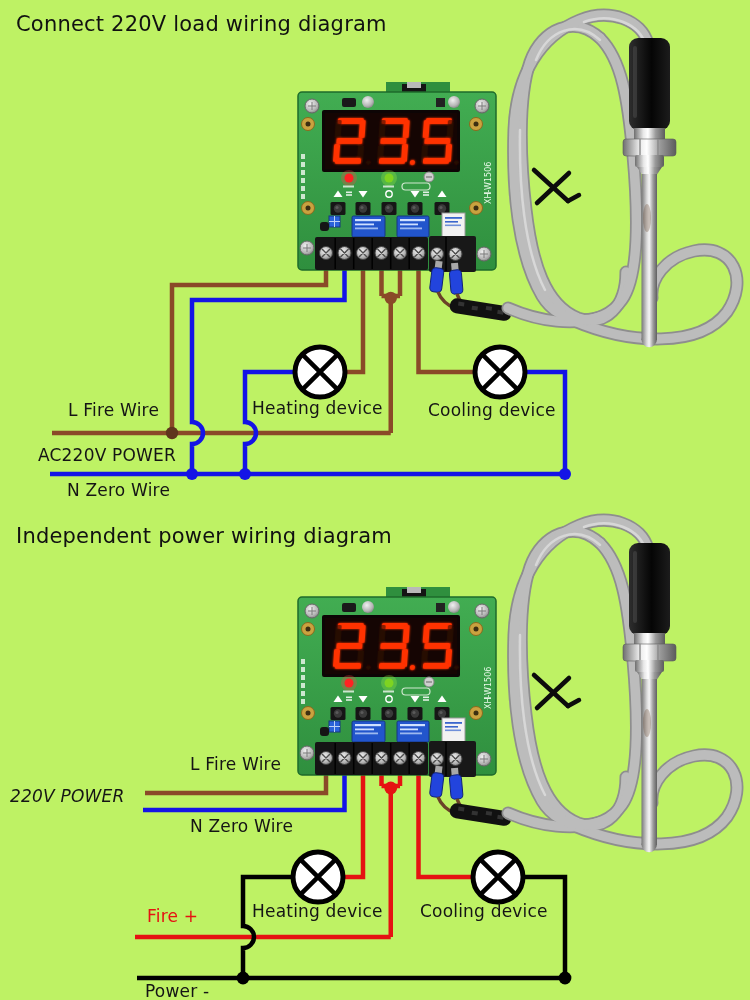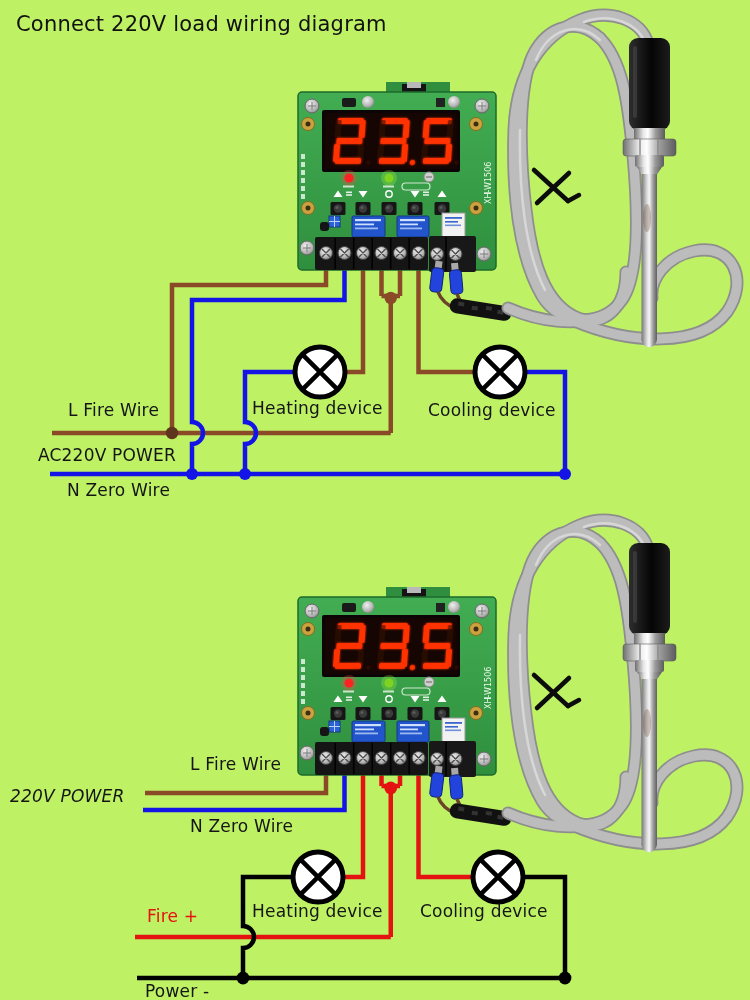--- a/index.html
+++ b/index.html
@@ -347,20 +347,21 @@
   <use href="#probe" y="505"></use>
 </svg>
 
 <div class="title" style="left:16px;top:12px;">Connect 220V load wiring diagram</div>
 <div class="lbl" style="left:68px;top:400px;">L Fire Wire</div>
 <div class="lbl" style="left:18px;top:445px;margin-left:20px;">AC220V POWER</div>
 <div class="lbl" style="left:67px;top:480px;">N Zero Wire</div>
 <div class="lbl" style="left:252px;top:398px;">Heating device</div>
 <div class="lbl" style="left:428px;top:400px;">Cooling device</div>
 
+<div class="title" style="left:16px;top:524px;">Independent power wiring diagram</div>
 <div class="lbl" style="left:190px;top:754px;">L Fire Wire</div>
 <div class="lbl" style="left:10px;top:786px;font-style:italic;">220V POWER</div>
 <div class="lbl" style="left:190px;top:816px;">N Zero Wire</div>
 <div class="lbl" style="left:252px;top:901px;">Heating device</div>
 <div class="lbl" style="left:420px;top:901px;">Cooling device</div>
 <div class="lbl red" style="left:147px;top:906px;">Fire +</div>
 <div class="lbl" style="left:145px;top:981px;text-align:right;">Power -</div>
 
 </div>
 

